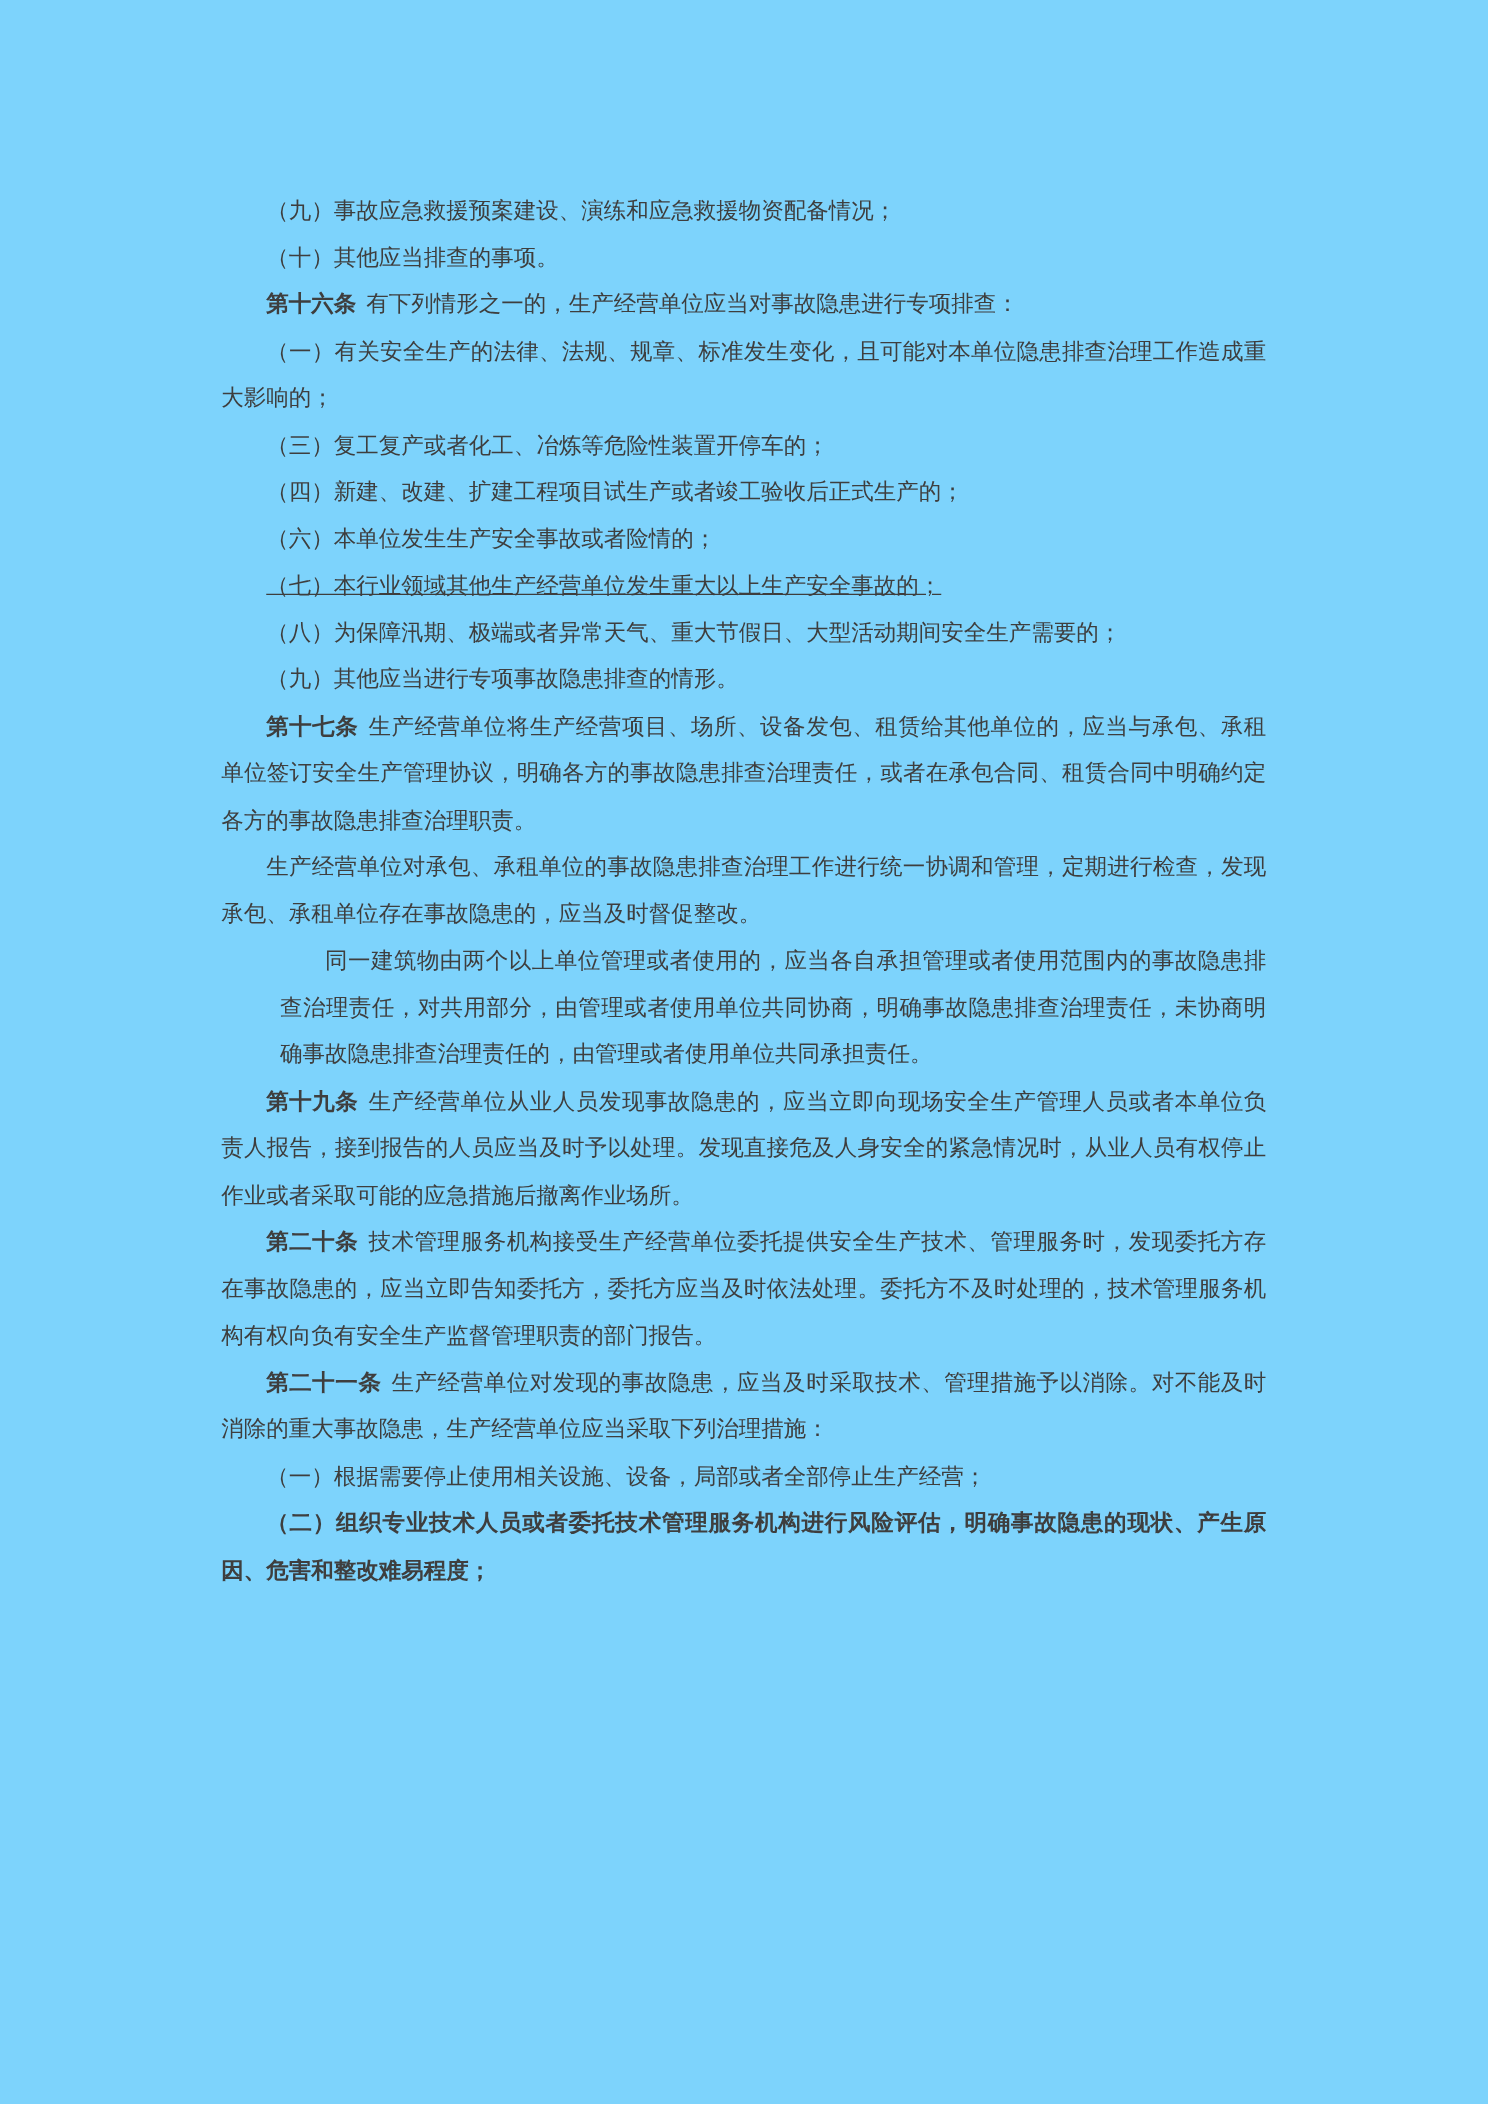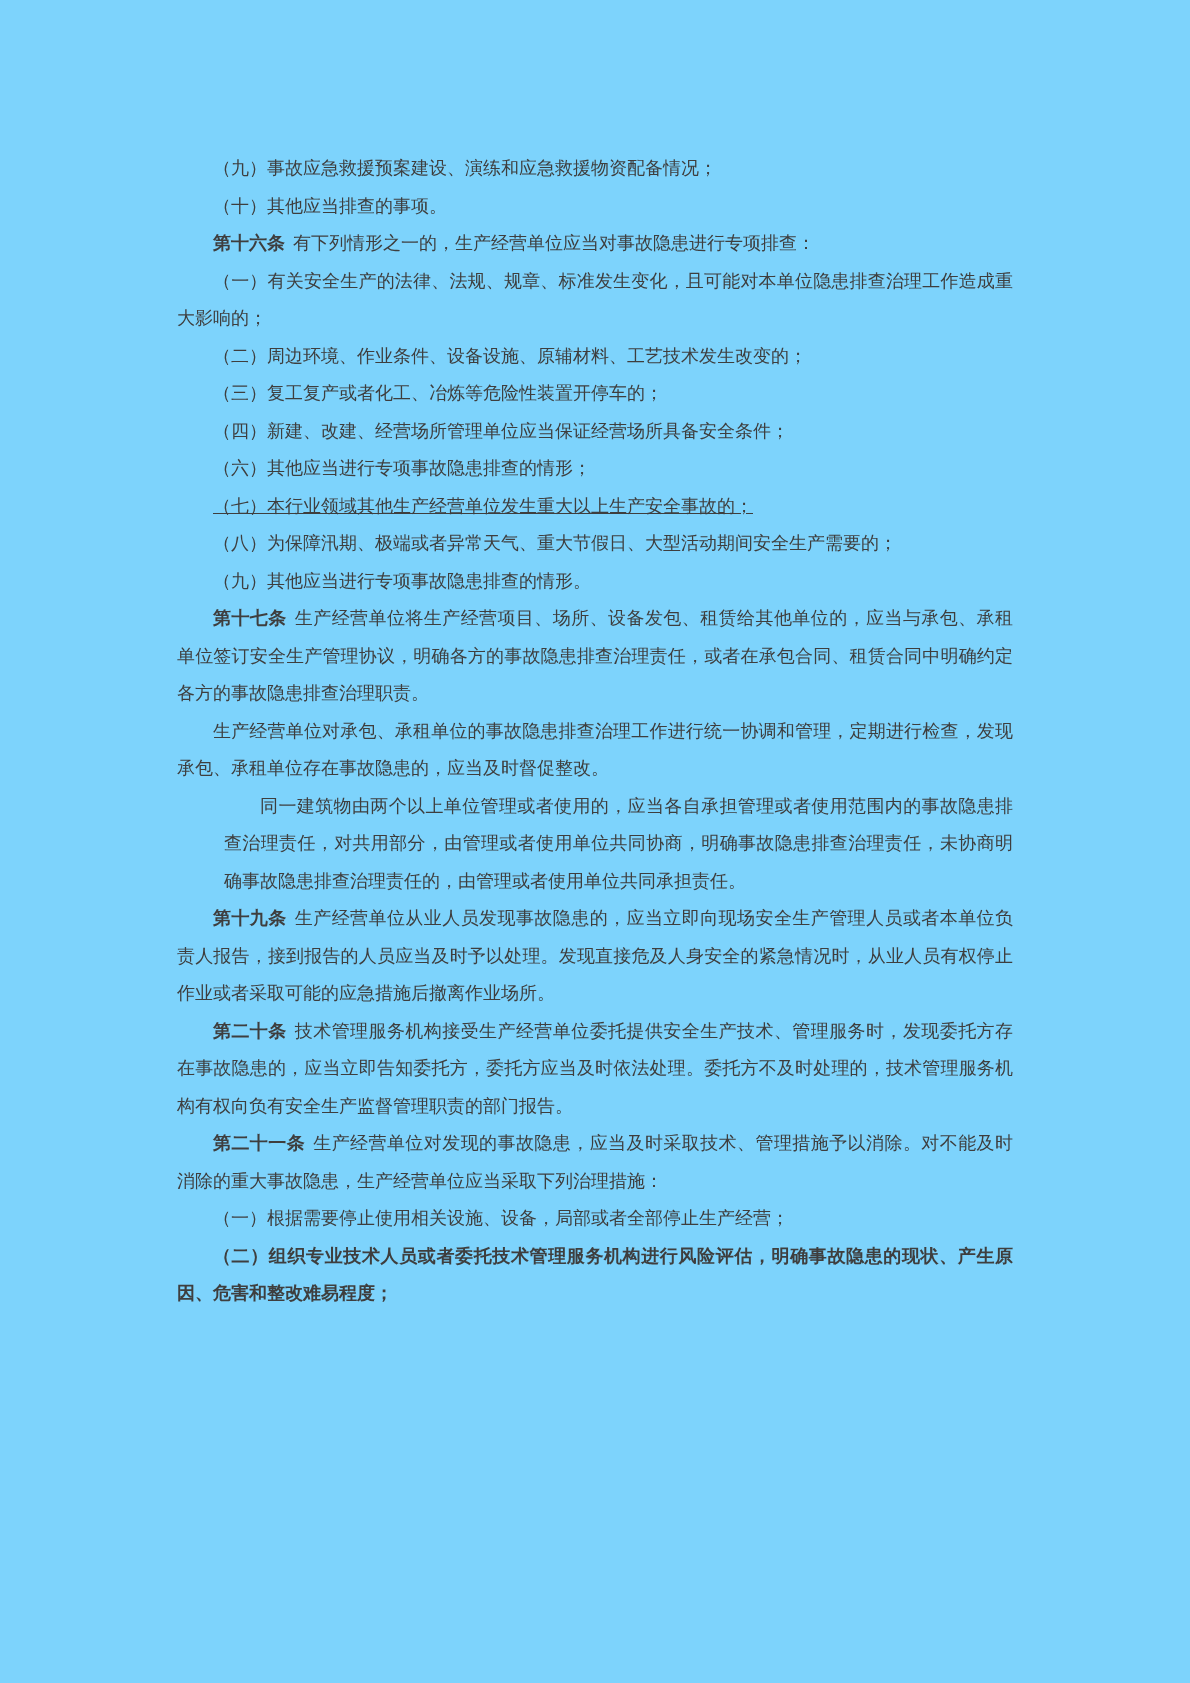--- a/index.html
+++ b/index.html
@@ -47,24 +47,23 @@
 </style>
 </head>
 <body style="background: rgb(253, 253, 253);">
 
 <div class="doc-page">
   <div class="doc-content" id="doc-body">
       <p class="para" style="color: rgb(62, 62, 62);">（九）事故应急救援预案建设、演练和应急救援物资配备情况；</p>
       <p class="para" style="color: rgb(62, 62, 62);">（十）其他应当排查的事项。</p>
       <p class="para" style="color: rgb(62, 62, 62);"><span class="lead">第十六条</span>有下列情形之一的，生产经营单位应当对事故隐患进行专项排查：</p>
       <p class="para" style="color: rgb(62, 62, 62);">（一）有关安全生产的法律、法规、规章、标准发生变化，且可能对本单位隐患排查治理工作造成重大影响的；</p>
-      <p class="para" style="color: rgb(62, 62, 62);">（二）周边环境、作业条件、设备设施、原辅材料、工艺技术发生改变的；</p>
       <p class="para" style="color: rgb(62, 62, 62);">（三）复工复产或者化工、冶炼等危险性装置开停车的；</p>
-      <p class="para" style="color: rgb(62, 62, 62);">（四）新建、改建、经营场所管理单位应当保证经营场所具备安全条件；</p>
-      <p class="para" style="color: rgb(62, 62, 62);">（六）其他应当进行专项事故隐患排查的情形；</p>
+      <p class="para" style="color: rgb(62, 62, 62);">（四）新建、改建、扩建工程项目试生产或者竣工验收后正式生产的；</p>
+      <p class="para" style="color: rgb(62, 62, 62);">（六）本单位发生生产安全事故或者险情的；</p>
       <p class="para" style="color: rgb(62, 62, 62); text-decoration: underline;">（七）本行业领域其他生产经营单位发生重大以上生产安全事故的；</p>
       <p class="para" style="color: rgb(62, 62, 62);">（八）为保障汛期、极端或者异常天气、重大节假日、大型活动期间安全生产需要的；</p>
       <p class="para" style="color: rgb(62, 62, 62);">（九）其他应当进行专项事故隐患排查的情形。</p>
       <p class="para" style="color: rgb(62, 62, 62);"><span class="lead">第十七条</span>生产经营单位将生产经营项目、场所、设备发包、租赁给其他单位的，应当与承包、承租单位签订安全生产管理协议，明确各方的事故隐患排查治理责任，或者在承包合同、租赁合同中明确约定各方的事故隐患排查治理职责。</p>
       <p class="para" style="color: rgb(62, 62, 62);">生产经营单位对承包、承租单位的事故隐患排查治理工作进行统一协调和管理，定期进行检查，发现承包、承租单位存在事故隐患的，应当及时督促整改。</p>
       <p class="para" style="color: rgb(62, 62, 62); margin-left: 47px;">同一建筑物由两个以上单位管理或者使用的，应当各自承担管理或者使用范围内的事故隐患排查治理责任，对共用部分，由管理或者使用单位共同协商，明确事故隐患排查治理责任，未协商明确事故隐患排查治理责任的，由管理或者使用单位共同承担责任。</p>
       <p class="para" style="color: rgb(62, 62, 62);"><span class="lead">第十九条</span>生产经营单位从业人员发现事故隐患的，应当立即向现场安全生产管理人员或者本单位负责人报告，接到报告的人员应当及时予以处理。发现直接危及人身安全的紧急情况时，从业人员有权停止作业或者采取可能的应急措施后撤离作业场所。</p>
       <p class="para" style="color: rgb(62, 62, 62);"><span class="lead">第二十条</span>技术管理服务机构接受生产经营单位委托提供安全生产技术、管理服务时，发现委托方存在事故隐患的，应当立即告知委托方，委托方应当及时依法处理。委托方不及时处理的，技术管理服务机构有权向负有安全生产监督管理职责的部门报告。</p>
       <p class="para" style="color: rgb(62, 62, 62);"><span class="lead">第二十一条</span>生产经营单位对发现的事故隐患，应当及时采取技术、管理措施予以消除。对不能及时消除的重大事故隐患，生产经营单位应当采取下列治理措施：</p>
       <p class="para" style="color: rgb(62, 62, 62);">（一）根据需要停止使用相关设施、设备，局部或者全部停止生产经营；</p>

